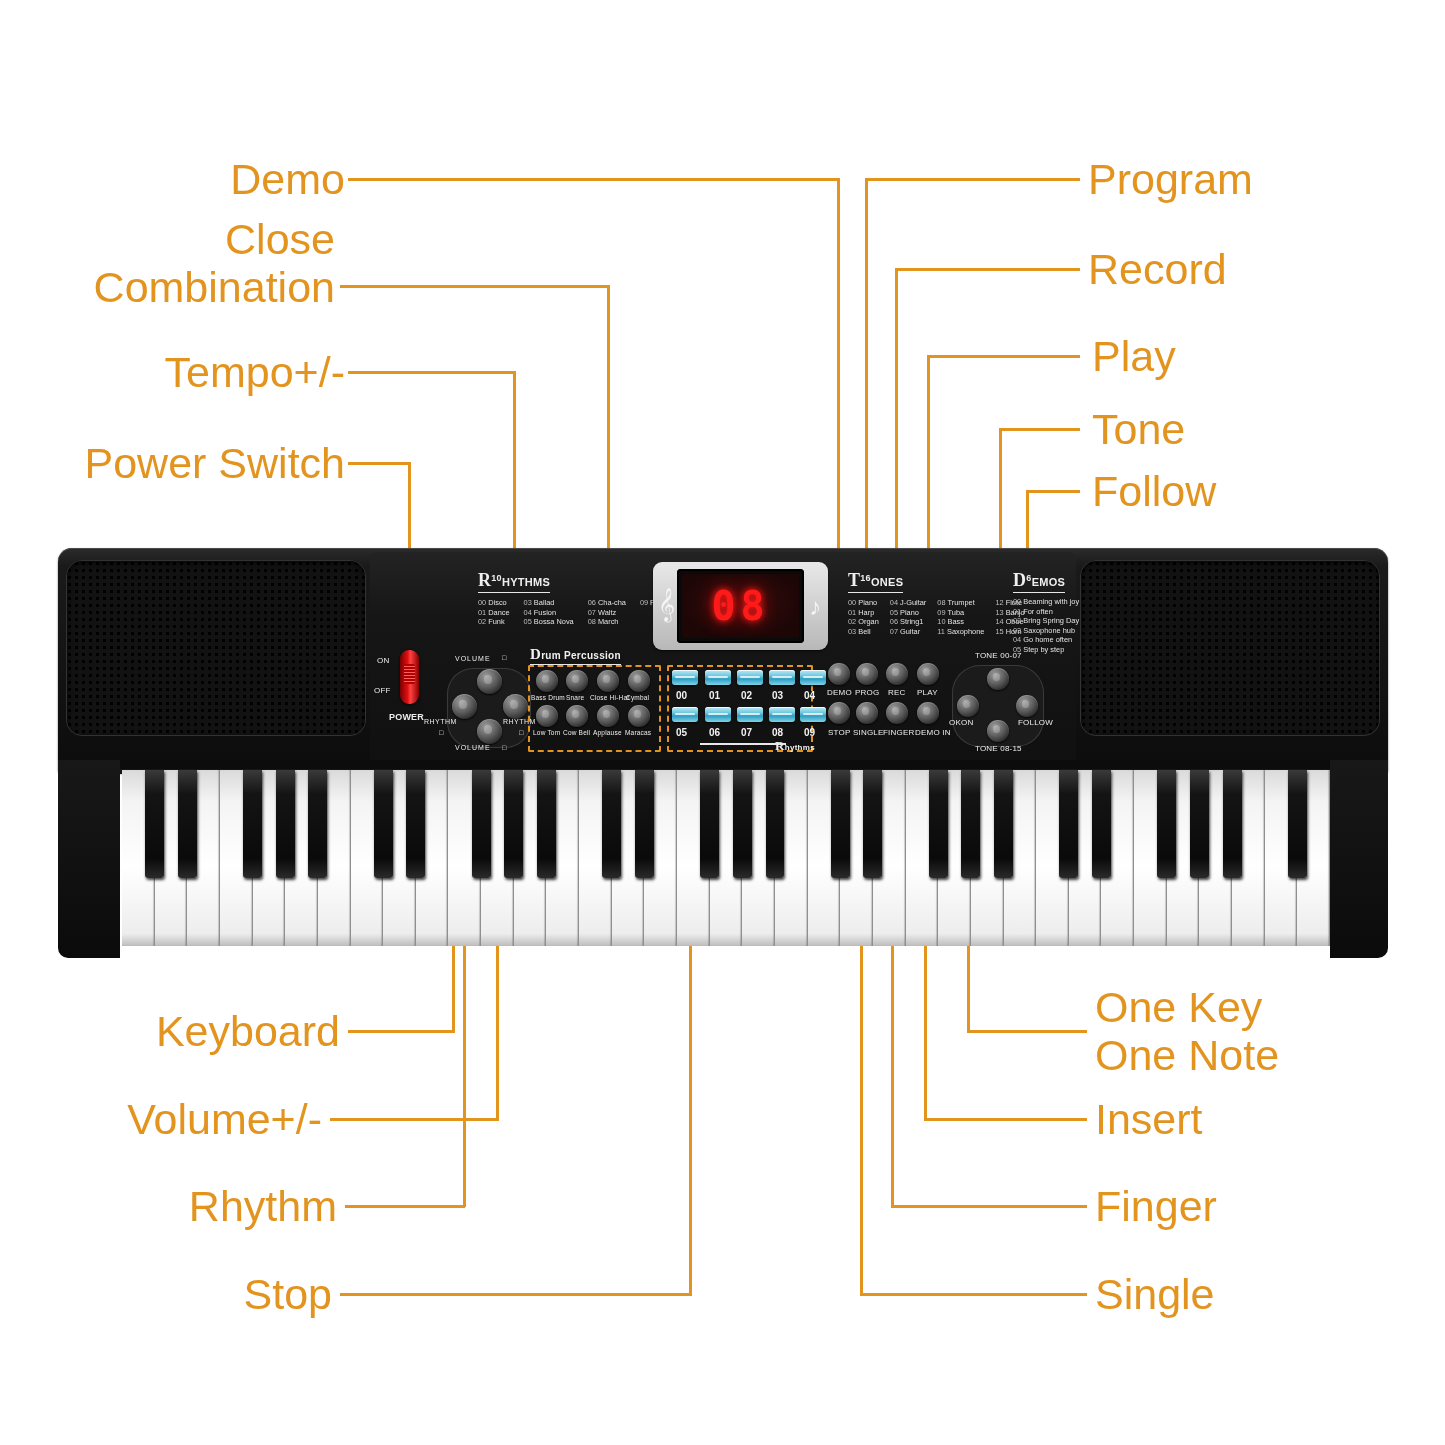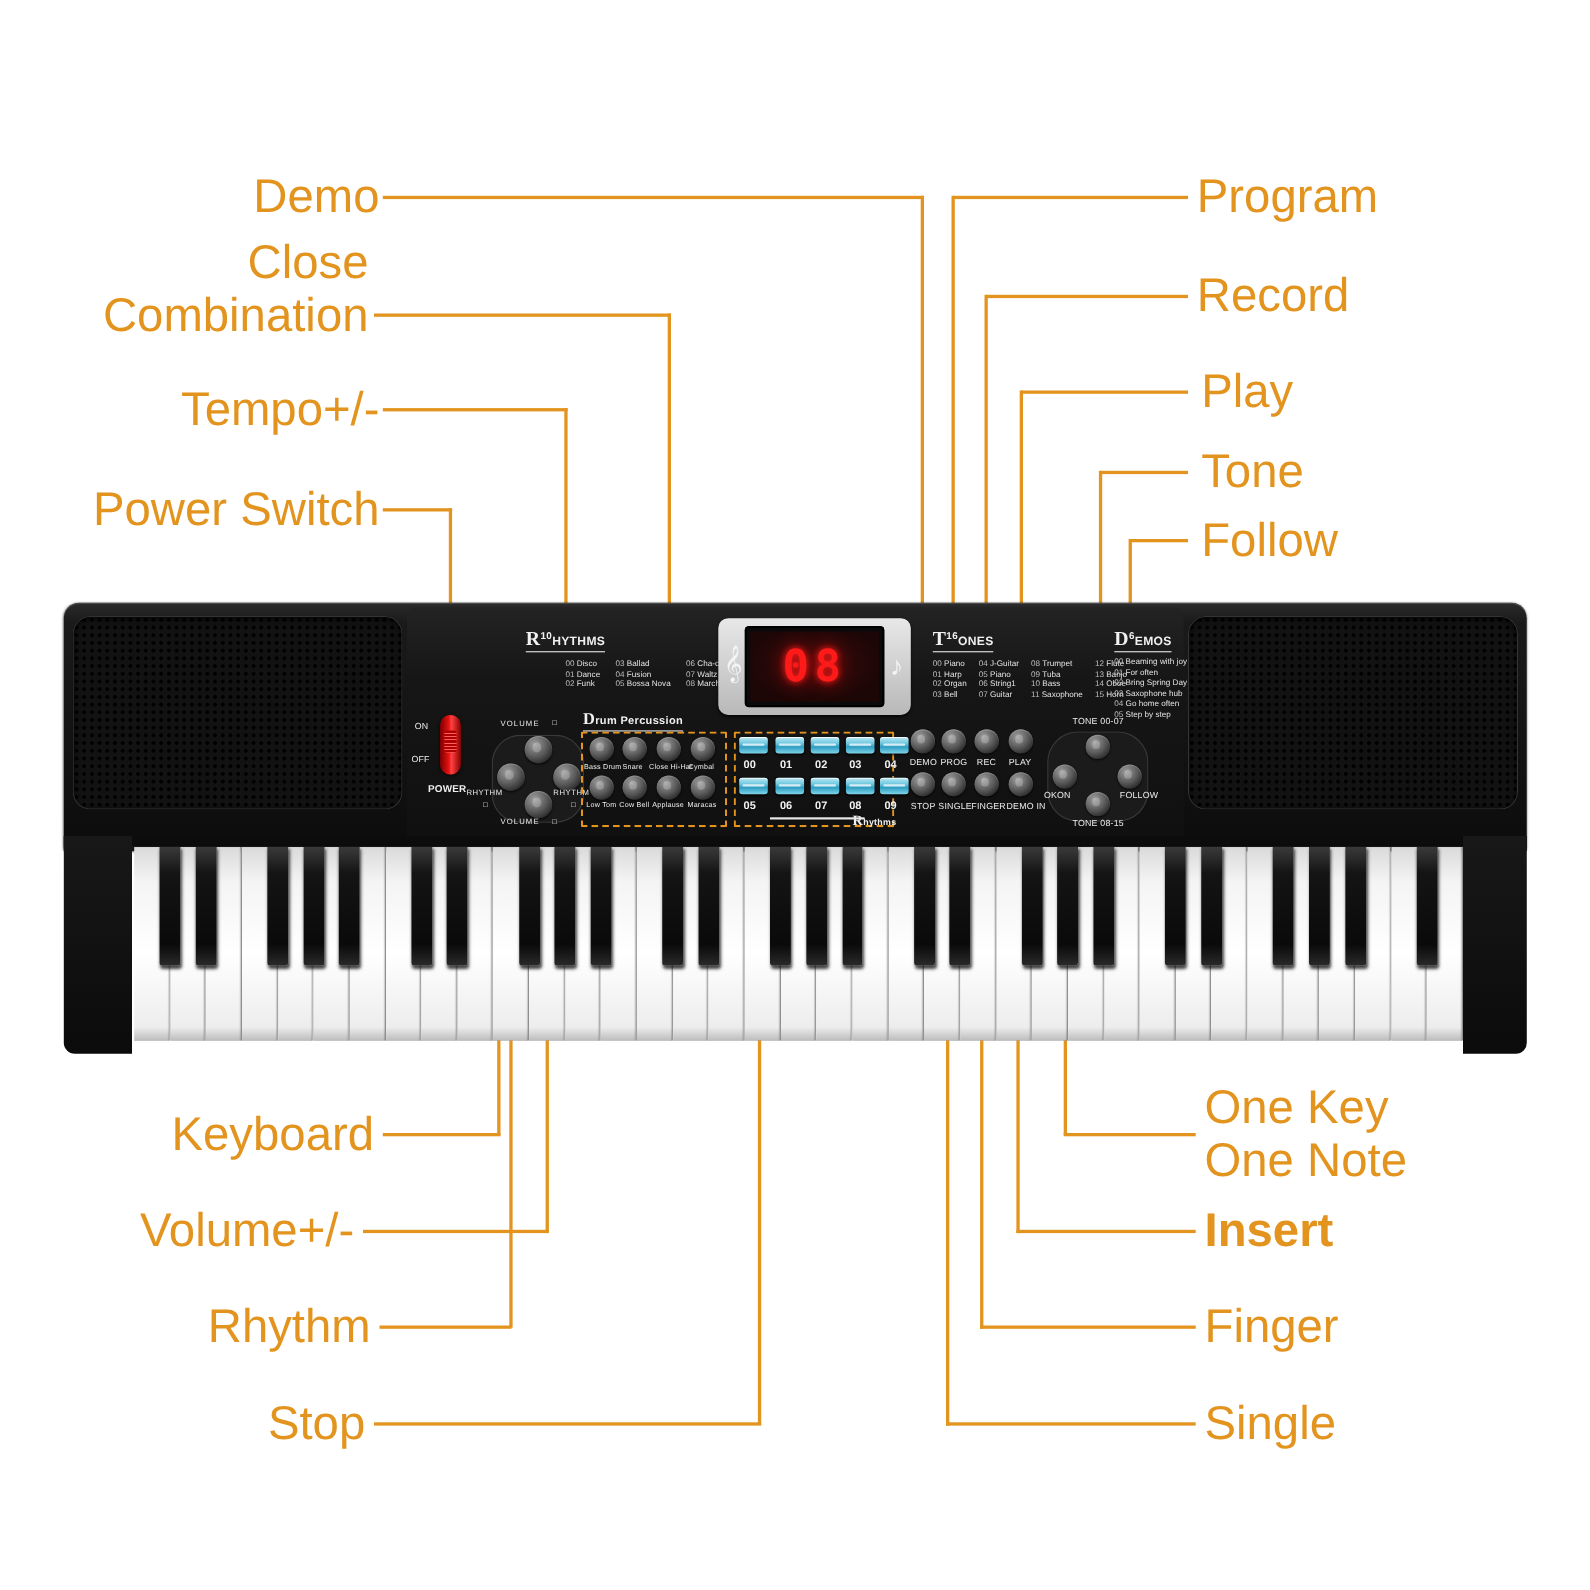--- a/index.html
+++ b/index.html
@@ -190,39 +190,39 @@
 
 <div class="lbl r" style="left:1092px;top:332px;">Play</div>
 
 <div class="lbl r" style="left:1092px;top:405px;">Tone</div>
 
 <div class="lbl r" style="left:1092px;top:467px;">Follow</div>
 
 <div class="lbl r" style="left:1095px;top:983px;">One Key
 One Note</div>
 
-<div class="lbl r" style="left:1095px;top:1095px;font-weight:bold;">Insert</div>
+<div class="lbl r" style="left:1095px;top:1095px;">Insert</div>
 
 <div class="lbl r" style="left:1095px;top:1182px;">Finger</div>
 
 <div class="lbl r" style="left:1095px;top:1270px;">Single</div>
 
 <div id="kb">
 
   <div class="body-top"></div>
   <div class="rest-slot"></div>
   <div class="speaker left"></div>
   <div class="speaker right"></div>
   <div class="panel"></div>
 
   <div class="sil" style="left:420px;top:22px;">
     <div class="cat-head">
       <span class="big">R</span><span class="sup">10</span><span>HYTHMS</span>
     </div>
-    <div style="display:flex;gap:14px;margin-top:5px;margin-left:36px;">
+    <div style="display:flex;gap:14px;margin-top:5px;">
       <div>
         <div class="itm"><span class="n">00</span><span>Disco</span></div>
         <div class="itm"><span class="n">01</span><span>Dance</span></div>
         <div class="itm"><span class="n">02</span><span>Funk</span></div>
       </div>
       <div>
         <div class="itm"><span class="n">03</span><span>Ballad</span></div>
         <div class="itm"><span class="n">04</span><span>Fusion</span></div>
         <div class="itm"><span class="n">05</span><span>Bossa Nova</span></div>
       </div>

